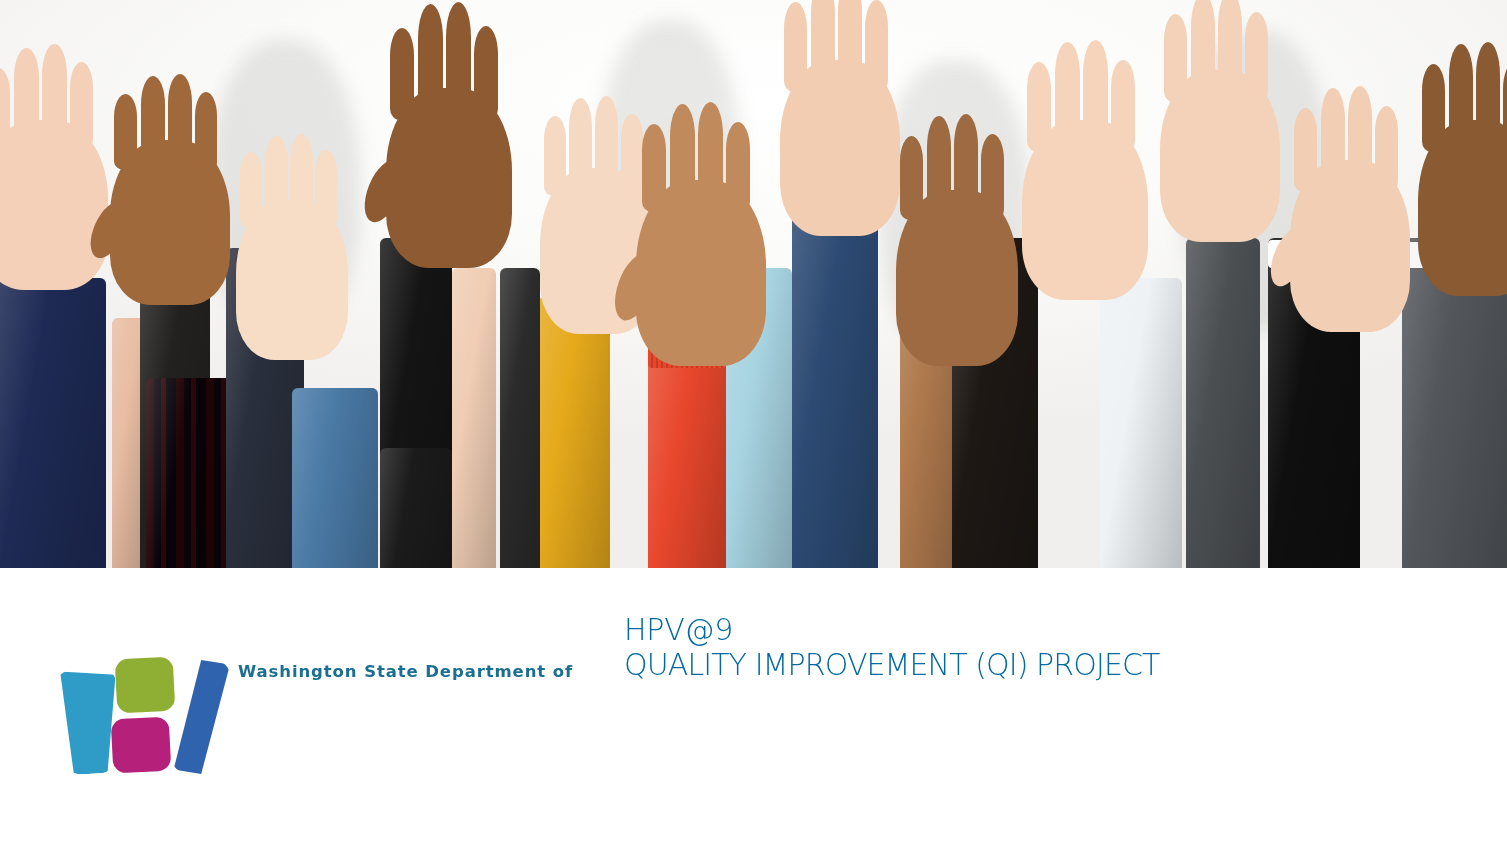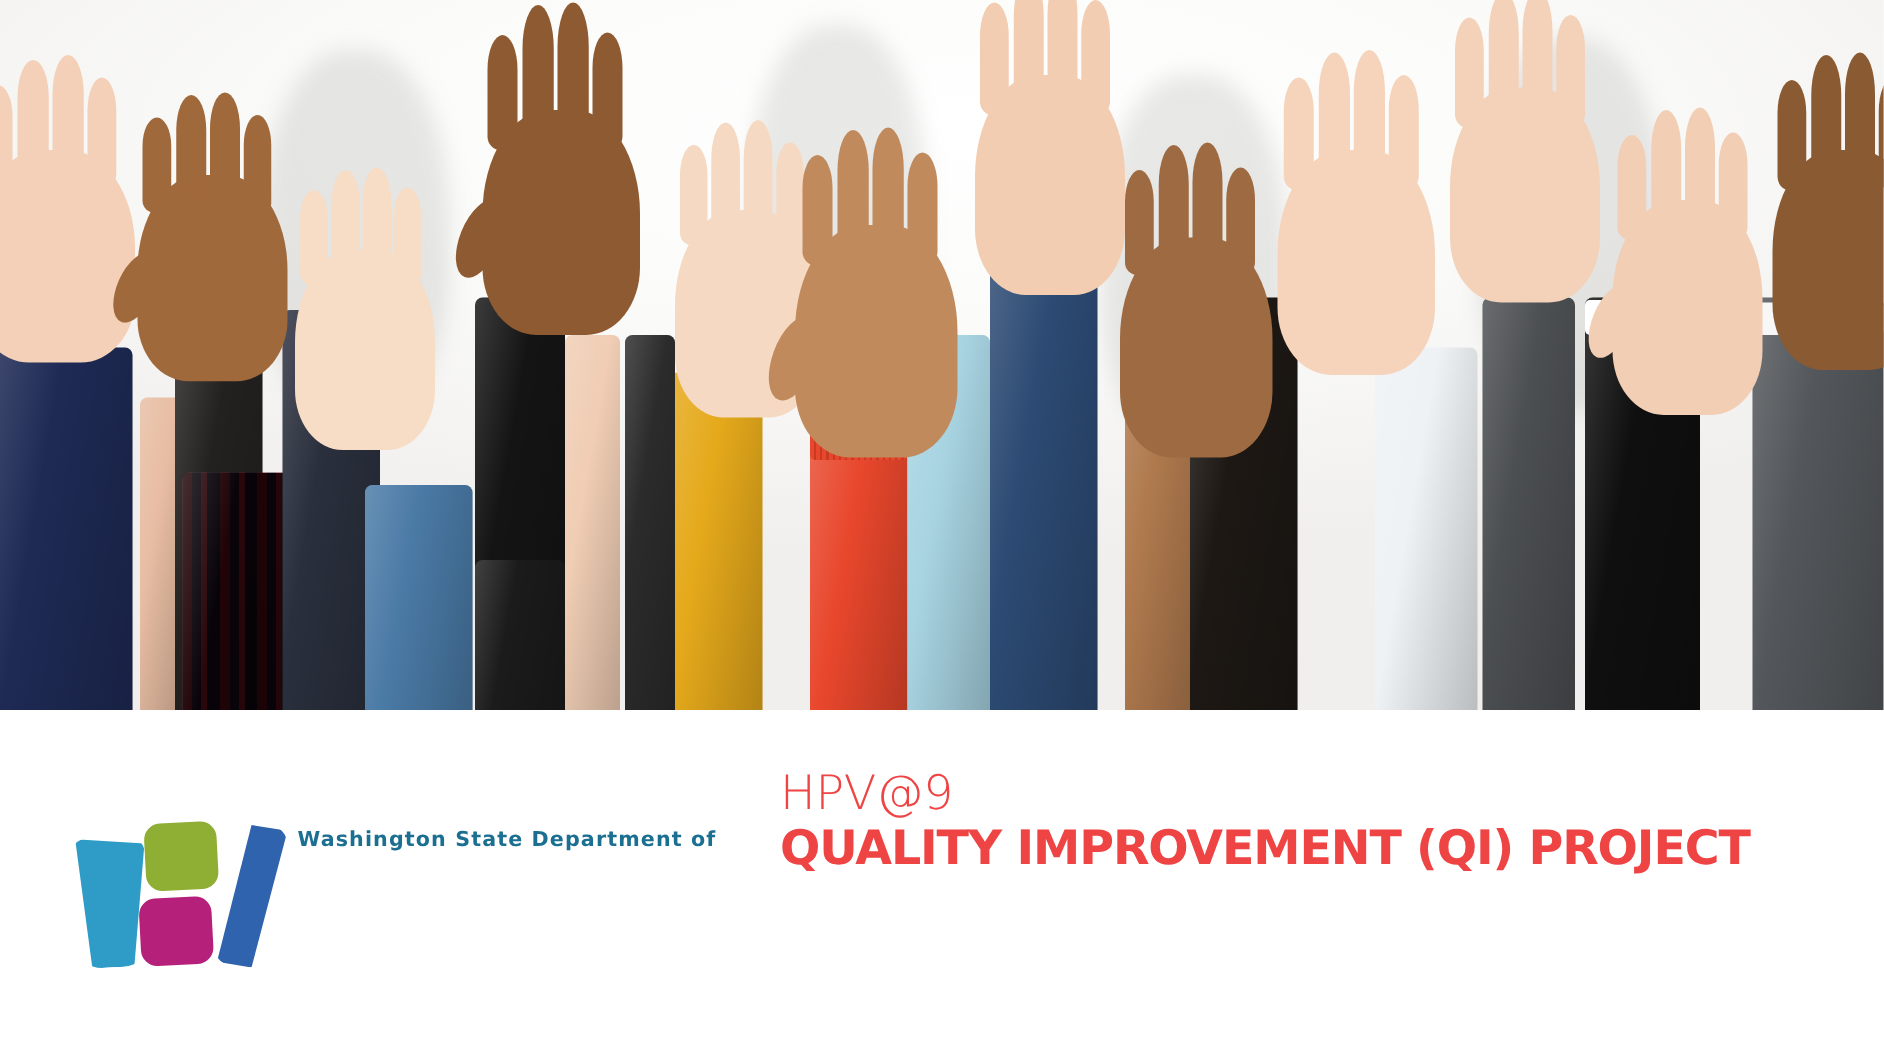--- a/index.html
+++ b/index.html
@@ -169,27 +169,27 @@
 
   
   .titleblock {
     position:absolute;
     left:624px; top:44px;
     width:840px;
   }
   .t-main {
     font-family:"DejaVu Sans", sans-serif;
     font-weight:300;
-    font-size:38px;
+    font-size:30px;
     line-height:1.17;
-    color:#ef4444;
+    color:#0369a1;
     letter-spacing:-.2px;
     white-space:nowrap;
   }
-  .t-main .ln2 { letter-spacing:-.9px;font-weight:bold; }
+  .t-main .ln2 { letter-spacing:-.9px; }
 
   .t-sub {
     margin-top:20px;
     font-family:"DejaVu Sans", sans-serif;
     font-weight:300;
     font-size:27px;
     line-height:1.36;
     color:#0d0d0d;
     letter-spacing:-.2px;
     white-space:nowrap;

